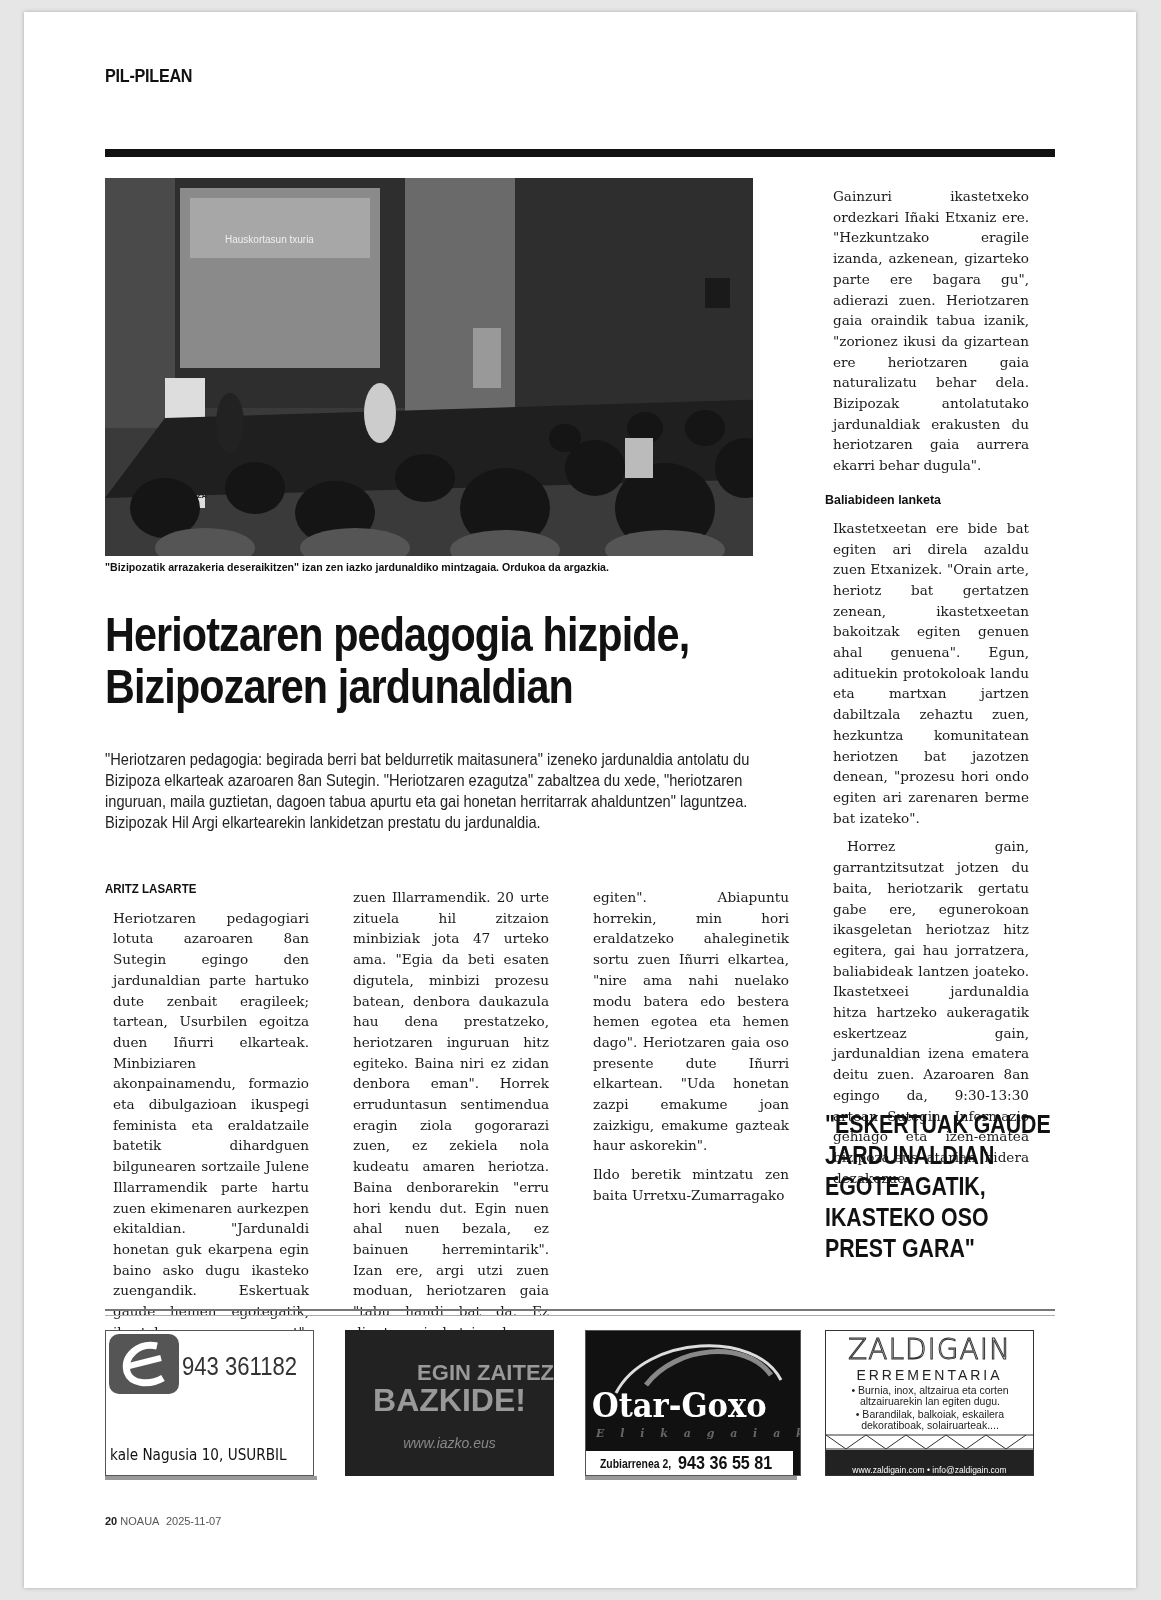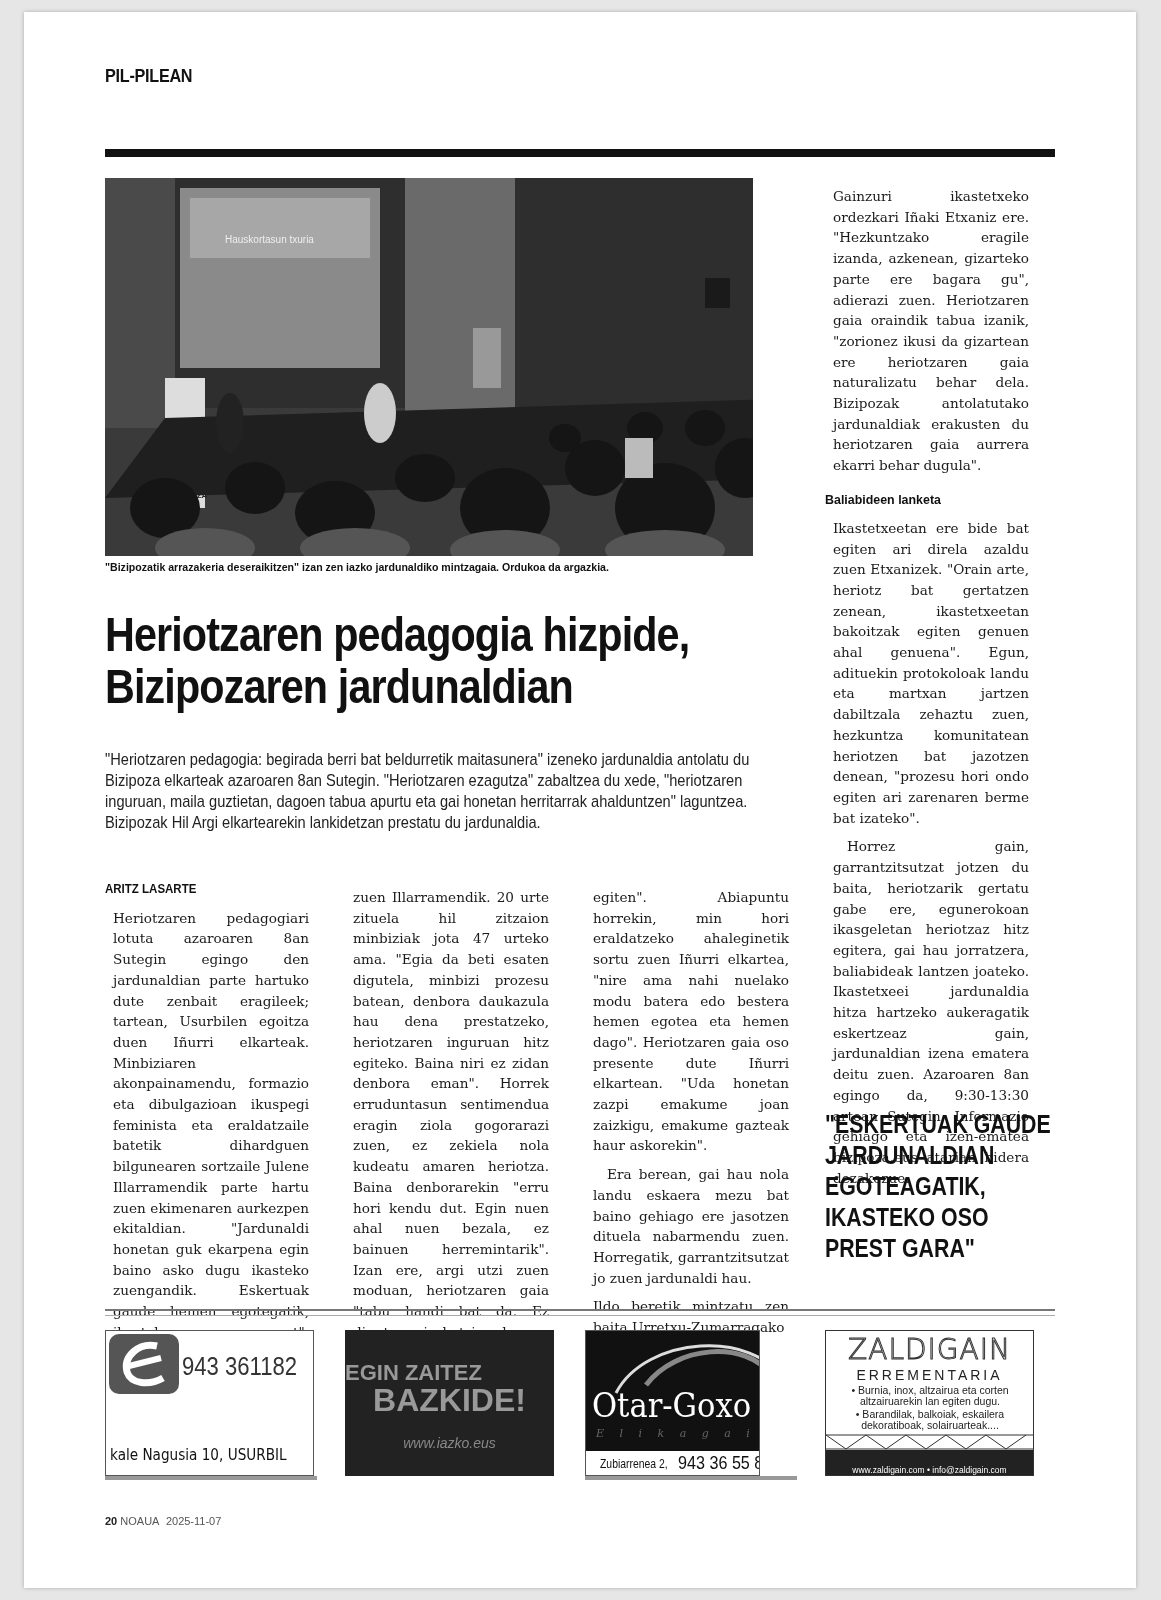--- a/index.html
+++ b/index.html
@@ -19,21 +19,21 @@
   .subhead{font-family:"Liberation Sans",sans-serif;font-weight:bold;font-size:13.5px;color:#111;display:block;transform:scaleX(0.92);transform-origin:left;margin-top:14px;line-height:20px;}
   .c1{left:81px;top:867px;width:212px;}
   .c2{left:321px;top:867px;width:212px;}
   .c3{left:561px;top:867px;width:212px;}
   .c4{left:801px;top:166px;width:212px;}
   .pullquote{left:801px;top:1097px;width:230px;font-family:"Liberation Sans",sans-serif;font-weight:bold;font-size:26px;line-height:31px;color:#111;transform:scaleX(0.82);transform-origin:left;width:280px;}
   .bottom-rule{left:81px;top:1297px;width:950px;height:4px;border-top:2px solid #777;border-bottom:1px solid #aaa;}
   .ad{top:1318px;height:146px;box-sizing:border-box;overflow:hidden;}
   .ad1{left:81px;width:209px;border:1px solid #555;background:#fff;}
   .ad2{left:321px;width:209px;background:#222;}
-  .ad3{left:561px;width:175px;background:#111;border:1px solid #555;}
+  .ad3{left:561px;width:216px;background:#111;border:1px solid #555;font-weight:bold;}
   .ad4{left:801px;width:209px;border:1px solid #333;background:#fff;}
   .ad-shadow{position:absolute;top:1464px;height:4px;background:#999;}
   .footer{left:81px;top:1503px;font-family:"Liberation Sans",sans-serif;font-size:11px;color:#555;}
   .footer b{color:#222;}
 </style>
 </head>
 <body>
 
 <div class="page">
 
@@ -93,21 +93,20 @@
     <span class="byline">ARITZ LASARTE</span>
     <p>Heriotzaren pedagogiari lotuta azaroaren 8an Sutegin egingo den jardunaldian parte hartuko dute zenbait eragileek; tartean, Usurbilen egoitza duen Iñurri elkarteak. Minbiziaren akonpainamendu, formazio eta dibulgazioan ikuspegi feminista eta eraldatzaile batetik dihardguen bilgunearen sortzaile Julene Illarramendik parte hartu zuen ekimenaren aurkezpen ekitaldian. "Jardunaldi honetan guk ekarpena egin baino asko dugu ikasteko zuengandik. Eskertuak gaude hemen egotegatik, ikasteko oso prest", nabarmendu</p>
   </div>
 
   <div class="abs col c2">
     <p>zuen Illarramendik. 20 urte zituela hil zitzaion minbiziak jota 47 urteko ama. "Egia da beti esaten digutela, minbizi prozesu batean, denbora daukazula hau dena prestatzeko, heriotzaren inguruan hitz egiteko. Baina niri ez zidan denbora eman". Horrek erruduntasun sentimendua eragin ziola gogorarazi zuen, ez zekiela nola kudeatu amaren heriotza. Baina denborarekin "erru hori kendu dut. Egin nuen ahal nuen bezala, ez bainuen herremintarik". Izan ere, argi utzi zuen moduan, heriotzaren gaia "tabu handi bat da. Ez digute irakatsi horren inguruan hitz</p>
   </div>
 
   <div class="abs col c3">
     <p>egiten". Abiapuntu horrekin, min hori eraldatzeko ahaleginetik sortu zuen Iñurri elkartea, "nire ama nahi nuelako modu batera edo bestera hemen egotea eta hemen dago". Heriotzaren gaia oso presente dute Iñurri elkartean. "Uda honetan zazpi emakume joan zaizkigu, emakume gazteak haur askorekin".</p>
-    <p class="indent">Era berean, gai hau nola landu eskaera mezu bat baino gehiago ere jasotzen dituela nabarmendu zuen. Horregatik, garrantzitsutzat jo zuen jardunaldi hau.</p>
     <p>Ildo beretik mintzatu zen baita Urretxu-Zumarragako</p>
   </div>
 
   <div class="abs col c4">
     <p>Gainzuri ikastetxeko ordezkari Iñaki Etxaniz ere. "Hezkuntzako eragile izanda, azkenean, gizarteko parte ere bagara gu", adierazi zuen. Heriotzaren gaia oraindik tabua izanik, "zorionez ikusi da gizartean ere heriotzaren gaia naturalizatu behar dela. Bizipozak antolatutako jardunaldiak erakusten du heriotzaren gaia aurrera ekarri behar dugula".</p>
     <span class="subhead">Baliabideen lanketa</span>
     <p>Ikastetxeetan ere bide bat egiten ari direla azaldu zuen Etxanizek. "Orain arte, heriotz bat gertatzen zenean, ikastetxeetan bakoitzak egiten genuen ahal genuena". Egun, adituekin protokoloak landu eta martxan jartzen dabiltzala zehaztu zuen, hezkuntza komunitatean heriotzen bat jazotzen denean, "prozesu hori ondo egiten ari zarenaren berme bat izateko".</p>
     <p class="indent">Horrez gain, garrantzitsutzat jotzen du baita, heriotzarik gertatu gabe ere, egunerokoan ikasgeletan heriotzaz hitz egitera, gai hau jorratzera, baliabideak lantzen joateko. Ikastetxeei jardunaldia hitza hartzeko aukeragatik eskertzeaz gain, jardunaldian izena ematera deitu zuen. Azaroaren 8an egingo da, 9:30-13:30 artean Sutegin. Informazio gehiago eta izen-ematea bizipoza.eus atarian bidera dezakezue.</p>
   </div>
 
@@ -121,21 +120,21 @@
           <path d="M48 12 C30 8 14 22 18 38 C22 50 40 52 54 44" stroke="#fff" stroke-width="7" fill="none"></path>
           <path d="M20 32 L52 24" stroke="#fff" stroke-width="6"></path>
         </svg>
     </div>
     <div style="position:absolute;left:76px;top:20px;font-family:'Liberation Sans',sans-serif;font-size:26px;color:#333;transform:scaleX(0.85);transform-origin:left;white-space:nowrap;">943 361182</div>
     <div style="position:absolute;left:4px;top:114px;font-family:'DejaVu Sans',sans-serif;font-size:16px;color:#111;transform:scaleX(0.85);transform-origin:left;white-space:nowrap;">kale Nagusia 10, USURBIL</div>
   </div>
   <div class="ad-shadow" style="left:81px;width:212px;"></div>
 
   <div class="abs ad ad2">
-    <div style="position:absolute;left:0;width:209px;top:30px;text-align:left;font-family:'Liberation Sans',sans-serif;font-weight:bold;font-size:22px;color:#999;">EGIN ZAITEZ</div>
+    <div style="position:absolute;left:0;width:209px;top:30px;text-align:right;font-family:'Liberation Sans',sans-serif;font-weight:bold;font-size:22px;color:#999;">EGIN ZAITEZ</div>
     <div style="position:absolute;left:0;width:209px;top:52px;text-align:center;font-family:'Liberation Sans',sans-serif;font-weight:bold;font-size:32px;color:#999;">BAZKIDE!</div>
     <div style="position:absolute;left:0;width:209px;top:105px;text-align:center;font-family:'Liberation Sans',sans-serif;font-style:italic;font-size:14px;color:#888;">www.iazko.eus</div>
   </div>
 
   <div class="abs ad ad3">
     <svg style="position:absolute;left:20px;top:4px;" width="180" height="60" viewBox="0 0 180 60">
         <path d="M10 58 C40 0 150 -5 175 45" stroke="#ddd" stroke-width="3" fill="none"></path>
         <path d="M40 50 C70 10 140 5 165 40" stroke="#888" stroke-width="5" fill="none"></path>
       </svg>
     <div style="position:absolute;left:6px;top:54px;font-family:'DejaVu Serif',serif;font-size:34px;color:#fff;white-space:nowrap;transform:scaleX(0.9);transform-origin:left;">Otar-Goxo</div>

